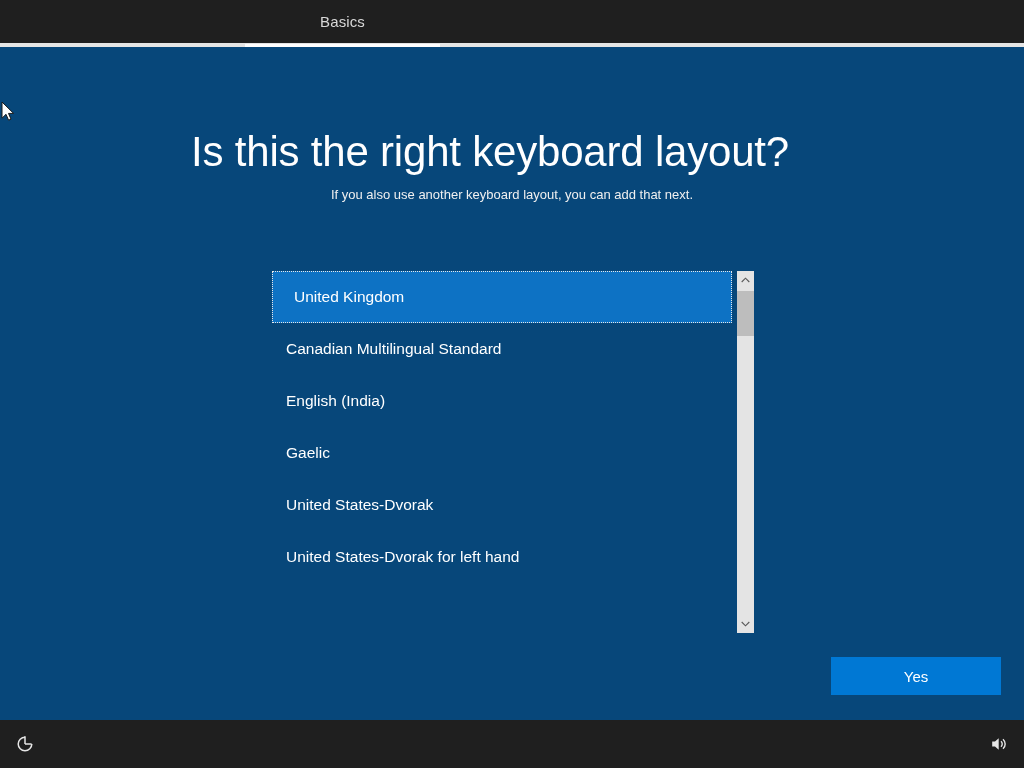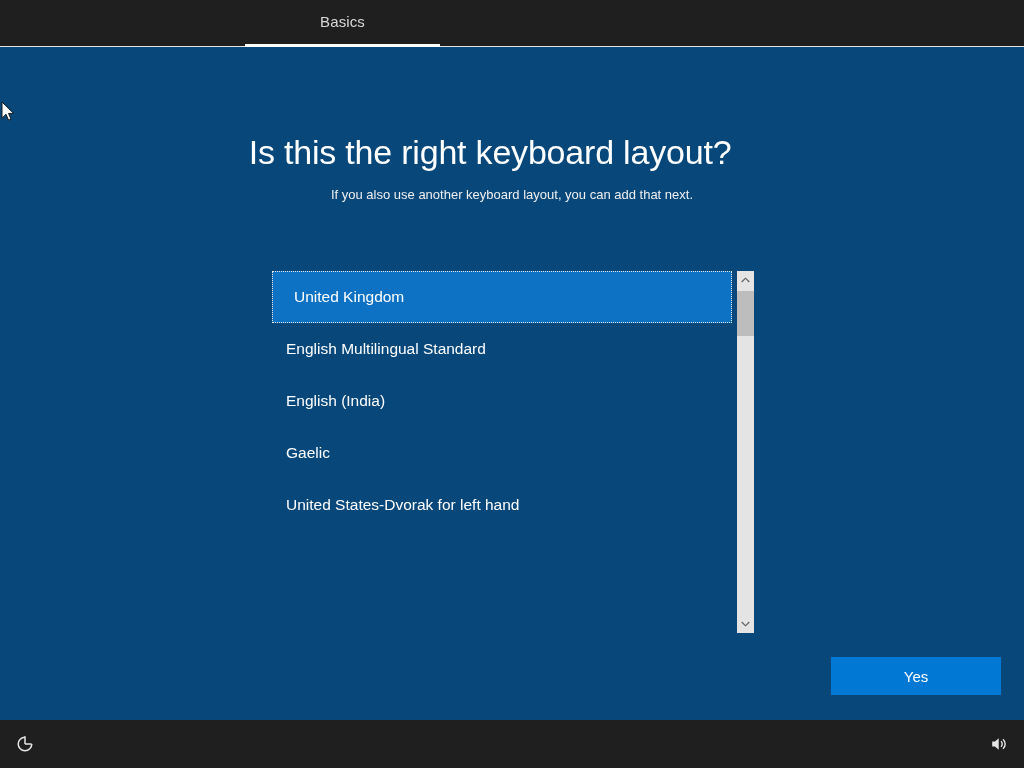--- a/index.html
+++ b/index.html
@@ -22,21 +22,21 @@
     overflow: hidden;
   }
 
   
   #topbar {
     position: absolute;
     left: 0; top: 0;
     width: 1024px;
     height: 47px;
     background: #1f1f1f;
-    border-bottom: 1px solid #e5e5e5;
+    border-bottom: 4px solid #e5e5e5;
     box-sizing: border-box;
   }
   #tab-basics {
     position: absolute;
     left: 245px;
     top: 0;
     width: 195px;
     height: 47px;
     display: flex;
     align-items: center;
@@ -53,21 +53,21 @@
   }
 
   
   #page-title {
     position: absolute;
     left: 0;
     top: 124px;
     width: 980px;
     text-align: center;
     color: #ffffff;
-    font-size: 34px;
+    font-size: 42px;
     font-weight: 300;
     line-height: 56px;
     letter-spacing: -0.2px;
     white-space: nowrap;
   }
   #page-subtitle {
     position: absolute;
     left: 0;
     top: 185px;
     width: 1024px;
@@ -223,27 +223,30 @@
   <div id="page-title">Is this the right keyboard layout?</div>
   <div id="page-subtitle">If you also use another keyboard layout, you can add that next.</div>
 
   <div id="layout-listbox">
     <div id="list-scroll-area">
 
       <div class="list-row selected">
         <span class="row-label">United Kingdom</span>
       </div>
       <div class="list-row">
-        <span class="row-label">English Multilingual Standard</span>
+        <span class="row-label">Canadian Multilingual Standard</span>
       </div>
       <div class="list-row">
         <span class="row-label">English (India)</span>
       </div>
       <div class="list-row">
         <span class="row-label">Gaelic</span>
+      </div>
+      <div class="list-row">
+        <span class="row-label">United States-Dvorak</span>
       </div>
       <div class="list-row">
         <span class="row-label">United States-Dvorak for left hand</span>
       </div>
 
     </div>
 
     <div id="list-scrollbar">
       <div class="sb-arrow up">
         <svg width="9" height="6" viewBox="0 0 9 6" aria-hidden="true">

